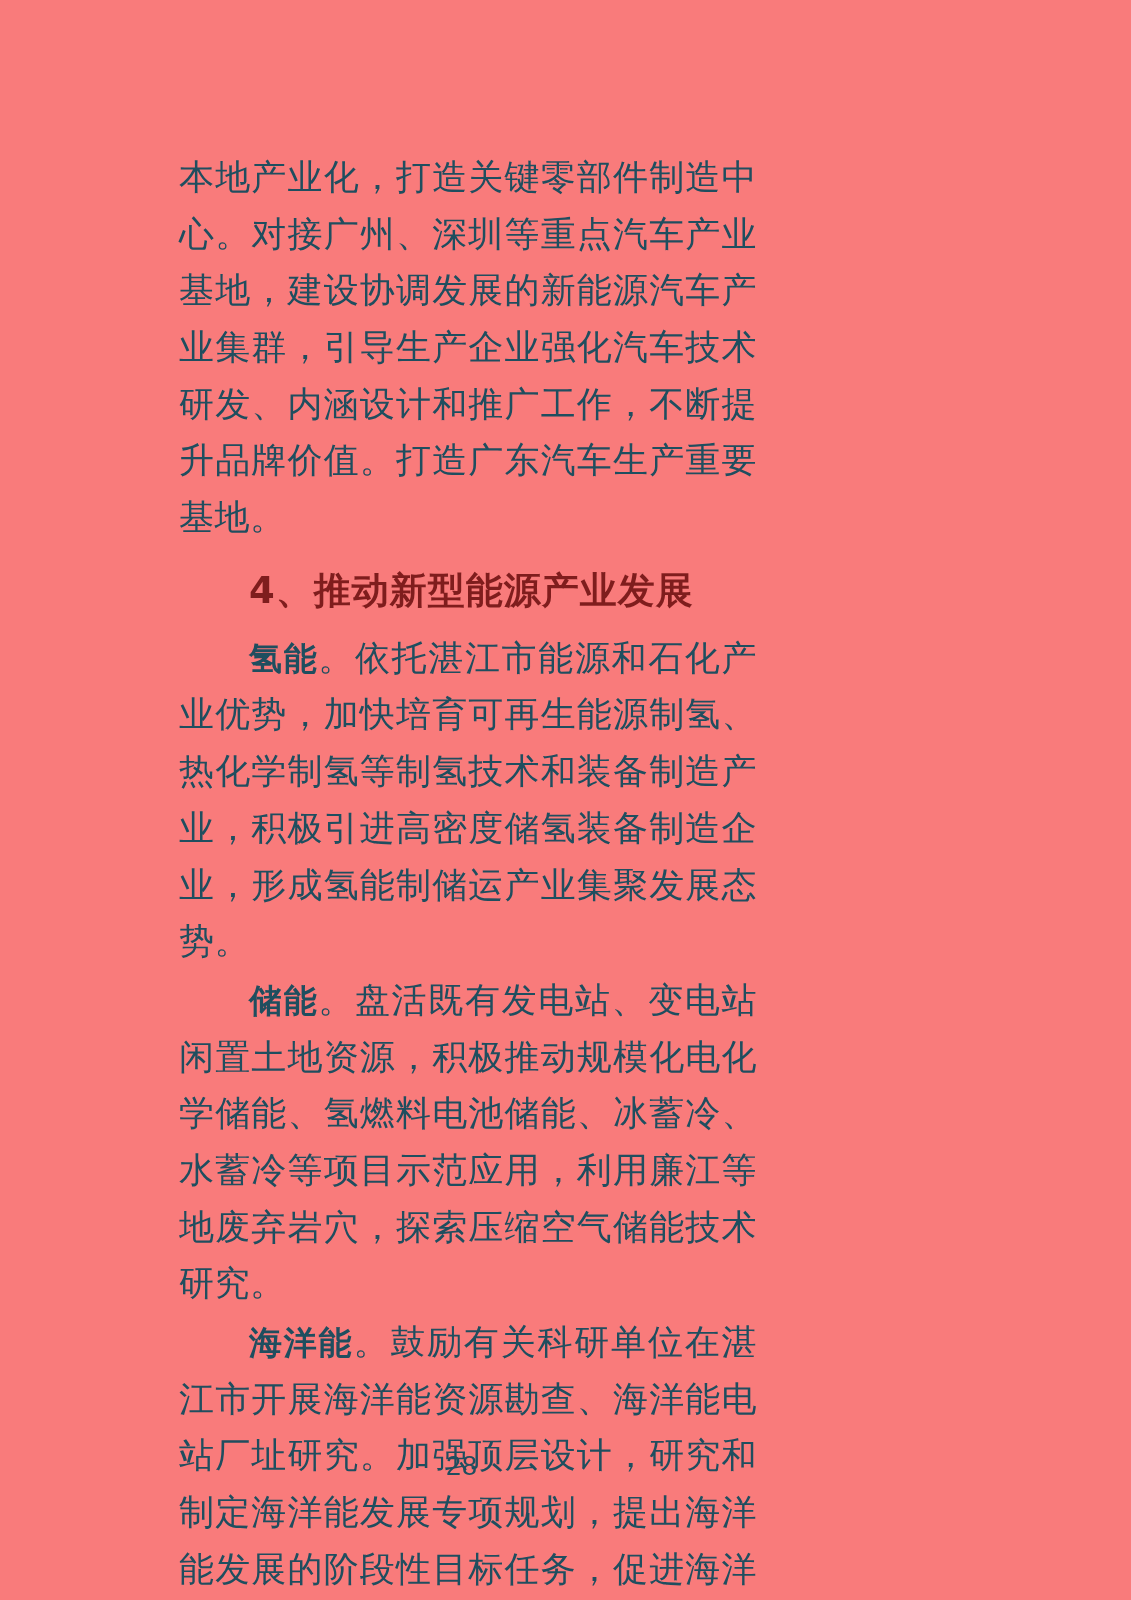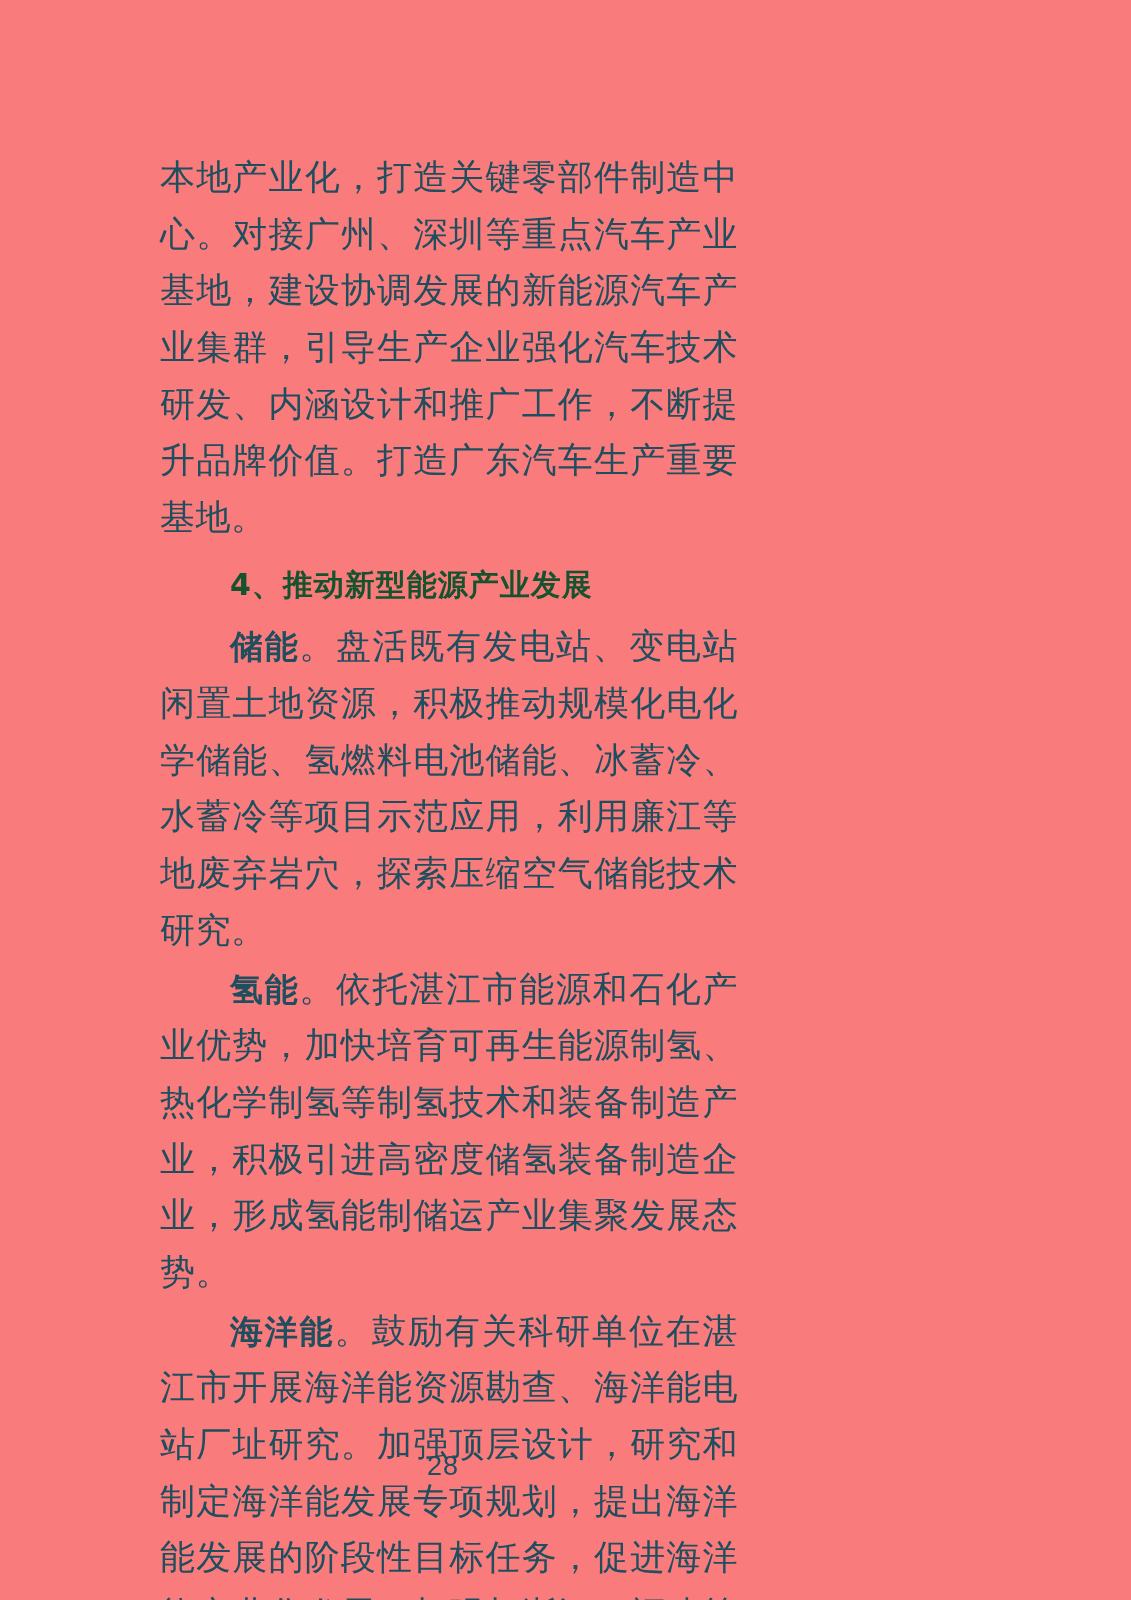--- a/index.html
+++ b/index.html
@@ -12,43 +12,44 @@
     background: #f97b7b;
     font-family: "Liberation Serif", serif;
     overflow: hidden;
   }
   .page {
     position: relative;
     width: 898px;
     height: 1600px;
     box-sizing: border-box;
     padding: 150px 160px 0 160px;
+    margin-left: 19px;
   }
   .doc-body {
     color: #1f4e5f;
     font-size: 35px;
     line-height: 1.62;
     letter-spacing: 0.5px;
     text-align: justify;
   }
   .para {
     margin: 0 0 2px 0;
     text-indent: 0;
   }
   .para-indent {
     text-indent: 70px;
   }
   .heading {
     margin: 14px 0 10px 0;
     text-indent: 70px;
     font-family: "DejaVu Sans", sans-serif;
     font-weight: bold;
-    font-size: 30px;
+    font-size: 37px;
     letter-spacing: 1px;
-    color: #14532d;
+    color: #7f1d1d;
   }
   .lead {
     font-family: "DejaVu Sans", sans-serif;
     font-weight: bold;
     font-size: 33px;
     letter-spacing: 0.5px;
   }
   .page-number {
     position: absolute;
     left: 0;
@@ -64,23 +65,23 @@
 </head>
 <body>
 
 <div class="page">
   <div class="doc-body">
 
     <p class="para">本地产业化，打造关键零部件制造中心。对接广州、深圳等重点汽车产业基地，建设协调发展的新能源汽车产业集群，引导生产企业强化汽车技术研发、内涵设计和推广工作，不断提升品牌价值。打造广东汽车生产重要基地。</p>
 
     <p class="heading">4、推动新型能源产业发展</p>
 
+    <p class="para para-indent"><span class="lead">氢能</span><span>。依托湛江市能源和石化产业优势，加快培育可再生能源制氢、热化学制氢等制氢技术和装备制造产业，积极引进高密度储氢装备制造企业，形成氢能制储运产业集聚发展态势。</span></p>
+
     <p class="para para-indent"><span class="lead">储能</span><span>。盘活既有发电站、变电站闲置土地资源，积极推动规模化电化学储能、氢燃料电池储能、冰蓄冷、水蓄冷等项目示范应用，利用廉江等地废弃岩穴，探索压缩空气储能技术研究。</span></p>
-
-    <p class="para para-indent"><span class="lead">氢能</span><span>。依托湛江市能源和石化产业优势，加快培育可再生能源制氢、热化学制氢等制氢技术和装备制造产业，积极引进高密度储氢装备制造企业，形成氢能制储运产业集聚发展态势。</span></p>
 
 
     <p class="para para-indent"><span class="lead">海洋能</span><span>。鼓励有关科研单位在湛江市开展海洋能资源勘查、海洋能电站厂址研究。加强顶层设计，研究和制定海洋能发展专项规划，提出海洋能发展的阶段性目标任务，促进海洋能产业化发展。加强与浙江、福建等海洋能技术先进地区的交流合作，形成适应湛江市海域特点的技术路径，推进海洋能产业化进程。</span></p>
 
   </div>
 
   <div class="page-number">28</div>
 </div>
 
 </body></html>

